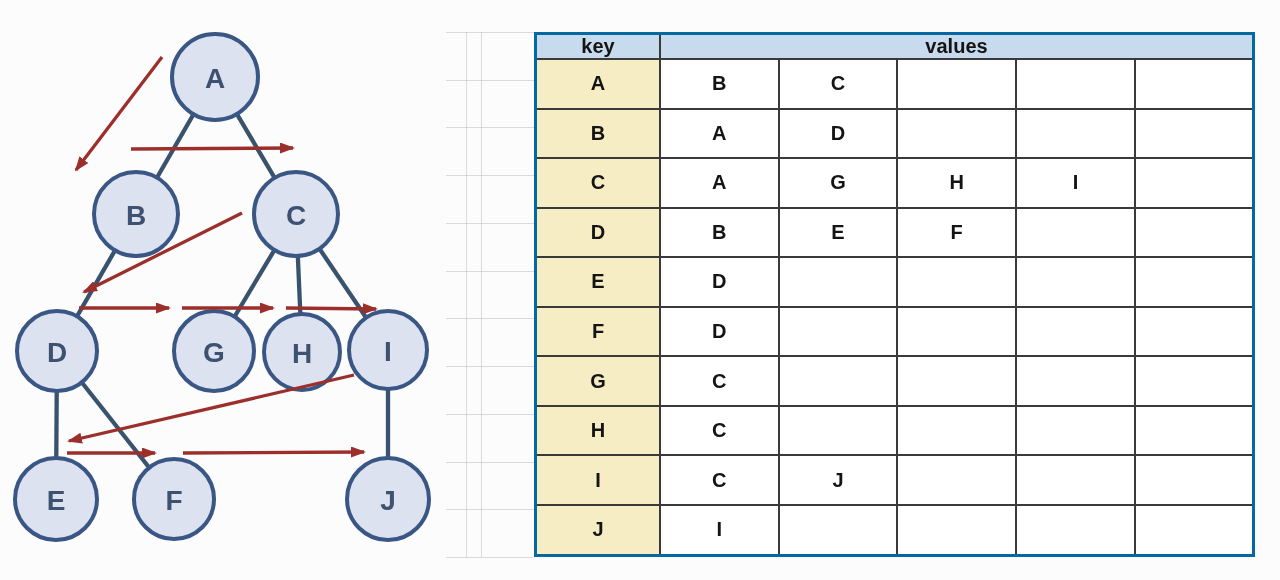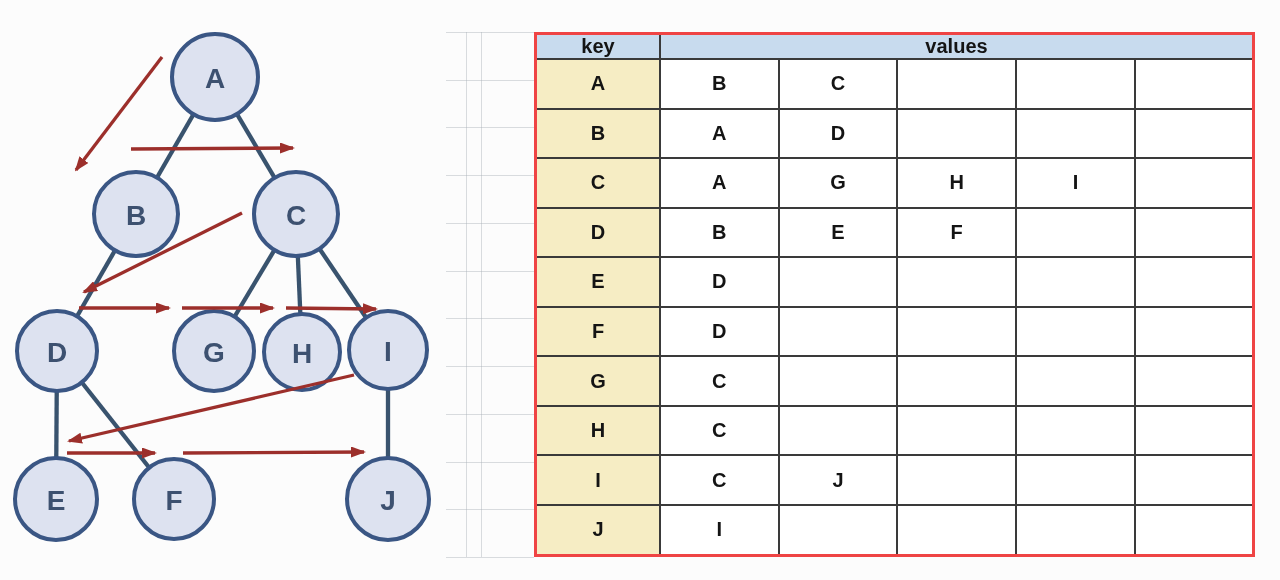--- a/index.html
+++ b/index.html
@@ -17,21 +17,21 @@
   #graph-svg{position:absolute;left:0;top:0;}
   #graph-svg text{
     font-family:"Liberation Sans",sans-serif;
     font-weight:bold;
   }
   
   #adj-table{
     position:absolute;left:534px;top:32px;
     width:721px;height:525px;
     border-collapse:collapse;table-layout:fixed;
-    border:3px solid #ef4444;
+    border:3px solid #0369a1;
   }
   #adj-table th,#adj-table td{
     border:2px solid #3a3a3a;
     text-align:center;vertical-align:middle;
     font-weight:bold;font-size:20px;color:#141414;
     padding:0;overflow:hidden;
   }
   #adj-table thead th{background:#c8dbee;}
   #adj-table tbody th{background:#f6edc4;}
   #adj-table tbody td{background:#ffffff;}

